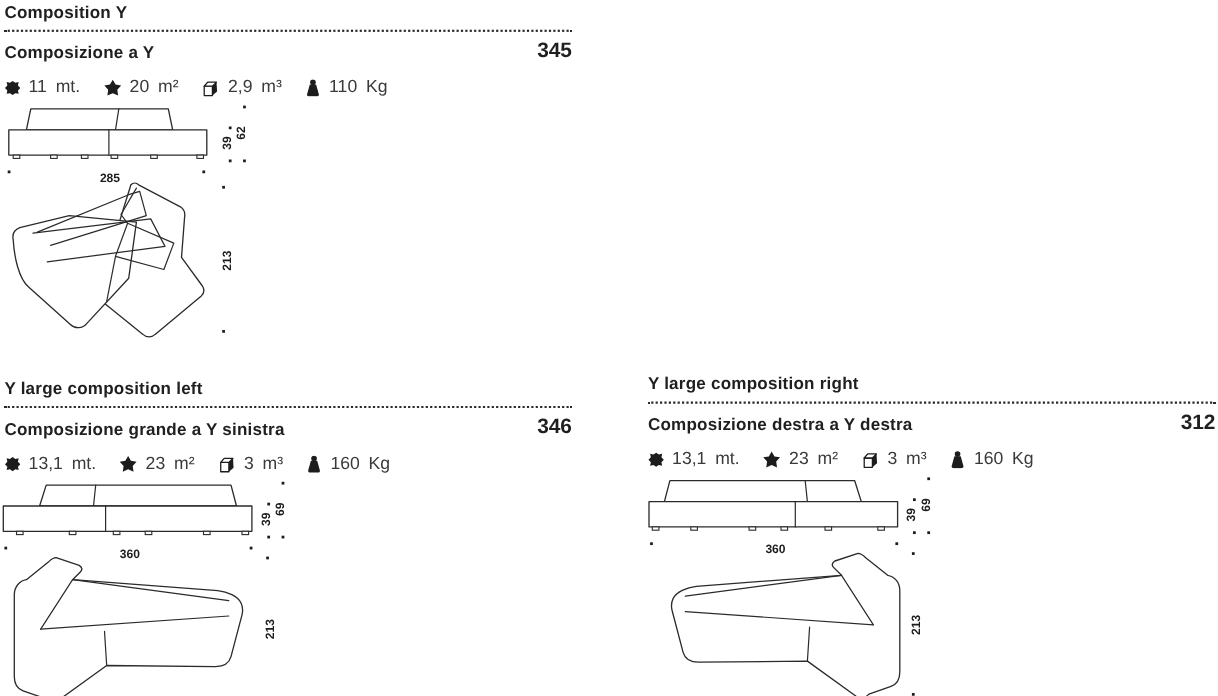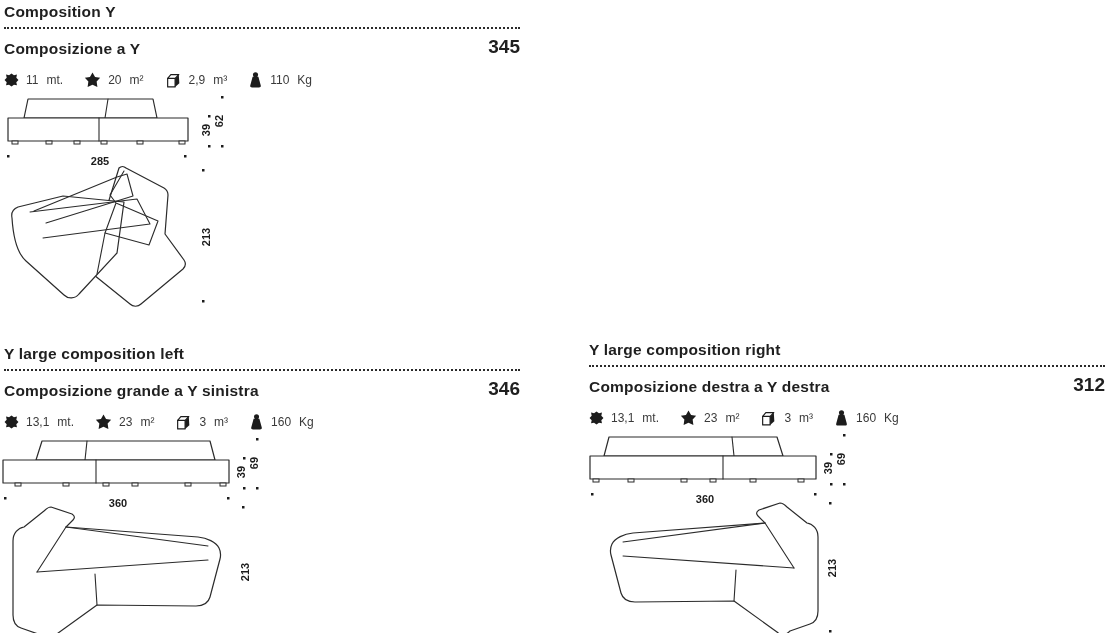--- a/index.html
+++ b/index.html
@@ -10,21 +10,21 @@
   .block{position:absolute;width:516px;}
   .b1{left:4px;top:2px;}
   .b2{left:4px;top:344px;}
   .b3{left:589px;top:328px;margin-top:12px;}
   .title-en{margin:0;font-size:15.5px;font-weight:700;letter-spacing:.2px;line-height:19px;}
   .rule{border-top:2px dotted #2a2a2a;height:0;margin-top:6px;}
   .subrow{display:flex;justify-content:space-between;align-items:flex-end;margin-top:7px;}
   .title-it{margin:0;font-size:15.5px;font-weight:700;letter-spacing:.2px;}
   .code{font-size:19px;font-weight:700;}
   .specs{display:flex;align-items:center;gap:21px;margin-top:13px;height:18px;}
-  .spec{display:flex;align-items:center;gap:7px;font-size:12px;color:#3a3a3a;white-space:nowrap;}
+  .spec{display:flex;align-items:center;gap:7px;font-size:16px;color:#3a3a3a;white-space:nowrap;}
   .spec .u{margin-left:1px;}
   .spec svg{display:block;}
   svg.draw{position:absolute;overflow:visible;}
   .ln{fill:#ffffff;stroke:#2b2b2b;stroke-width:1.2;stroke-linejoin:round;stroke-linecap:round;}
   .lnf{fill:none;stroke:#2b2b2b;stroke-width:1.1;stroke-linejoin:round;stroke-linecap:round;}
   .foot{fill:#ffffff;stroke:#2b2b2b;stroke-width:1;}
   .tick{fill:#1c1c1c;}
   .dim{font-family:"Liberation Sans",sans-serif;font-size:11px;font-weight:700;fill:#1c1c1c;}
   .icon-fill{fill:#1c1c1c;}
   .icon-line{fill:#ffffff;stroke:#1c1c1c;stroke-width:1.1;stroke-linejoin:round;}

